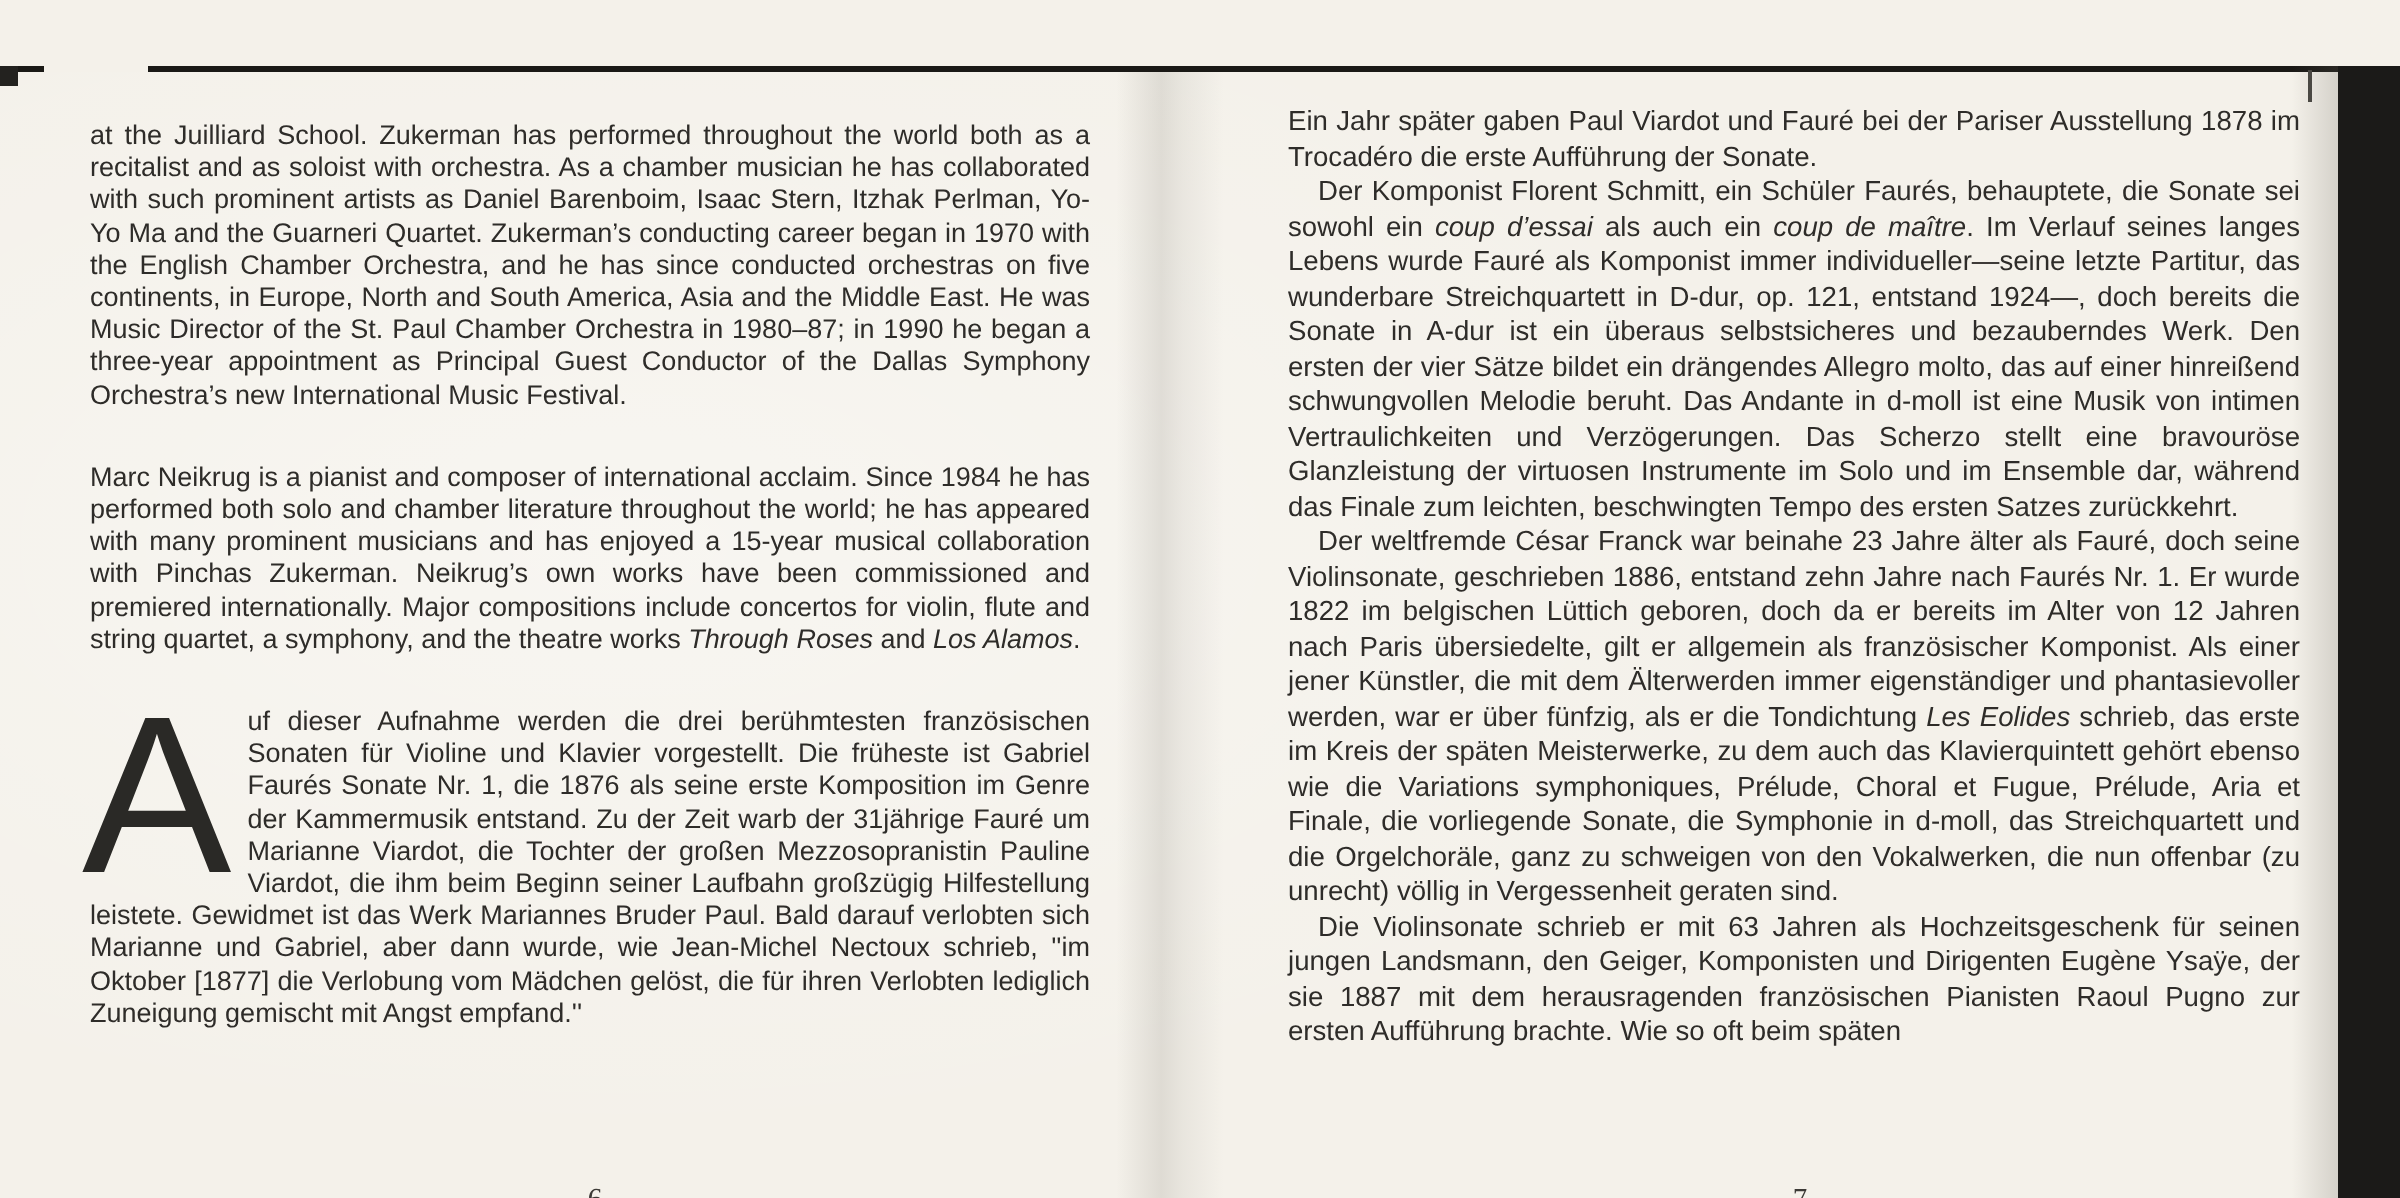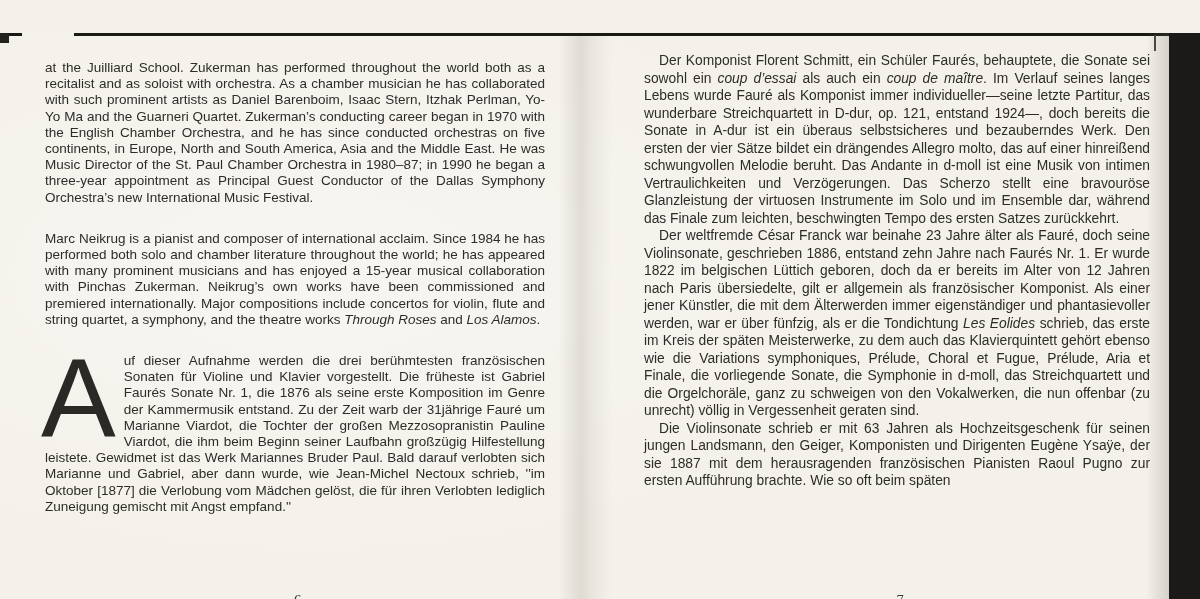--- a/index.html
+++ b/index.html
@@ -77,20 +77,21 @@
 <div class="spread">
 
   <div class="fold-shadow"></div>
 
   <div class="text-col" id="left-col">
       <p><span>at the Juilliard School. Zukerman has performed throughout the world both as a recitalist and as soloist with orchestra. As a chamber musician he has collaborated with such prominent artists as Daniel Barenboim, Isaac Stern, Itzhak Perlman, Yo-Yo Ma and the Guarneri Quartet. Zukerman’s conducting career began in 1970 with the English Chamber Orchestra, and he has since conducted orchestras on five continents, in Europe, North and South America, Asia and the Middle East. He was Music Director of the St. Paul Chamber Orchestra in 1980–87; in 1990 he began a three-year appointment as Principal Guest Conductor of the Dallas Symphony Orchestra’s new International Music Festival.</span></p>
       <p class="gap"><b>Marc Neikrug</b><span> is a pianist and composer of international acclaim. Since 1984 he has performed both solo and chamber literature throughout the world; he has appeared with many prominent musicians and has enjoyed a 15-year musical collaboration with Pinchas Zukerman. Neikrug’s own works have been commissioned and premiered internationally. Major compositions include concertos for violin, flute and string quartet, a symphony, and the theatre works </span><i>Through Roses</i><span> and </span><i>Los Alamos</i><span>.</span></p>
       <p class="gap"><span class="dropcap">A</span><span>uf dieser Aufnahme werden die drei berühmtesten französischen Sonaten für Violine und Klavier vorgestellt. Die früheste ist Gabriel Faurés Sonate Nr. 1, die 1876 als seine erste Komposition im Genre der Kammermusik entstand. Zu der Zeit warb der 31jährige Fauré um Marianne Viardot, die Tochter der großen Mezzosopranistin Pauline Viardot, die ihm beim Beginn seiner Laufbahn großzügig Hilfestellung leistete. Gewidmet ist das Werk Mariannes Bruder Paul. Bald darauf verlobten sich Marianne und Gabriel, aber dann wurde, wie Jean-Michel Nectoux schrieb, ''im Oktober [1877] die Verlobung vom Mädchen gelöst, die für ihren Verlobten lediglich Zuneigung gemischt mit Angst empfand.''</span></p>
     </div>
   <div class="text-col" id="right-col">
+      <p><span>Ein Jahr später gaben Paul Viardot und Fauré bei der Pariser Ausstellung 1878 im Trocadéro die erste Aufführung der Sonate.</span></p>
       <p class="indent"><span>Der Komponist Florent Schmitt, ein Schüler Faurés, behauptete, die Sonate sei sowohl ein </span><i>coup d’essai</i><span> als auch ein </span><i>coup de maître</i><span>. Im Verlauf seines langes Lebens wurde Fauré als Komponist immer individueller—seine letzte Partitur, das wunderbare Streichquartett in D-dur, op. 121, entstand 1924—, doch bereits die Sonate in A-dur ist ein überaus selbstsicheres und bezauberndes Werk. Den ersten der vier Sätze bildet ein drängendes Allegro molto, das auf einer hinreißend schwungvollen Melodie beruht. Das Andante in d-moll ist eine Musik von intimen Vertraulichkeiten und Verzögerungen. Das Scherzo stellt eine bravouröse Glanzleistung der virtuosen Instrumente im Solo und im Ensemble dar, während das Finale zum leichten, beschwingten Tempo des ersten Satzes zurückkehrt.</span></p>
       <p class="indent"><span>Der weltfremde César Franck war beinahe 23 Jahre älter als Fauré, doch seine Violinsonate, geschrieben 1886, entstand zehn Jahre nach Faurés Nr. 1. Er wurde 1822 im belgischen Lüttich geboren, doch da er bereits im Alter von 12 Jahren nach Paris übersiedelte, gilt er allgemein als französischer Komponist. Als einer jener Künstler, die mit dem Älterwerden immer eigenständiger und phantasievoller werden, war er über fünfzig, als er die Tondichtung </span><i>Les Eolides</i><span> schrieb, das erste im Kreis der späten Meisterwerke, zu dem auch das Klavierquintett gehört ebenso wie die Variations symphoniques, Prélude, Choral et Fugue, Prélude, Aria et Finale, die vorliegende Sonate, die Symphonie in d-moll, das Streichquartett und die Orgelchoräle, ganz zu schweigen von den Vokalwerken, die nun offenbar (zu unrecht) völlig in Vergessenheit geraten sind.</span></p>
       <p class="indent"><span>Die Violinsonate schrieb er mit 63 Jahren als Hochzeitsgeschenk für seinen jungen Landsmann, den Geiger, Komponisten und Dirigenten Eugène Ysaÿe, der sie 1887 mit dem herausragenden französischen Pianisten Raoul Pugno zur ersten Aufführung brachte. Wie so oft beim späten</span></p>
     </div>
 
   <div class="page-number" id="pn-left">6</div>
   <div class="page-number" id="pn-right">7</div>
 
   <div class="edge-top"></div>
   <div class="edge-top-gap"></div>

